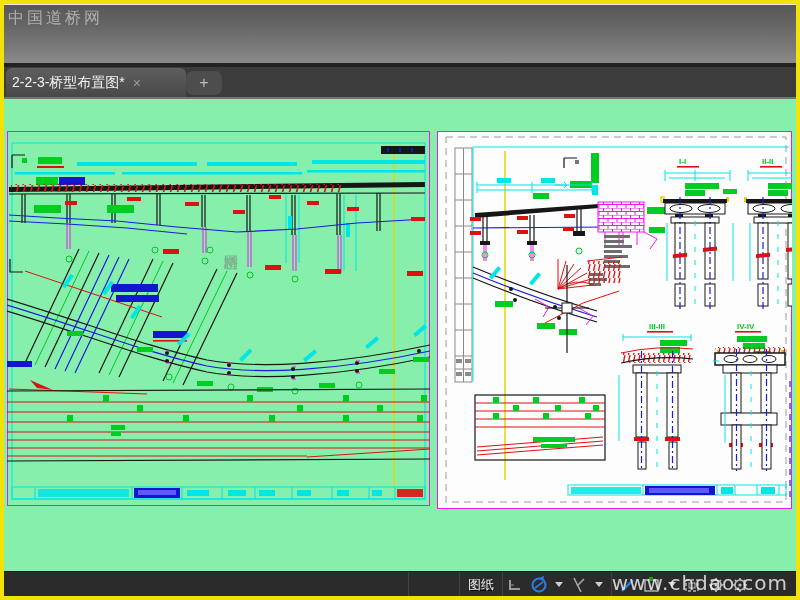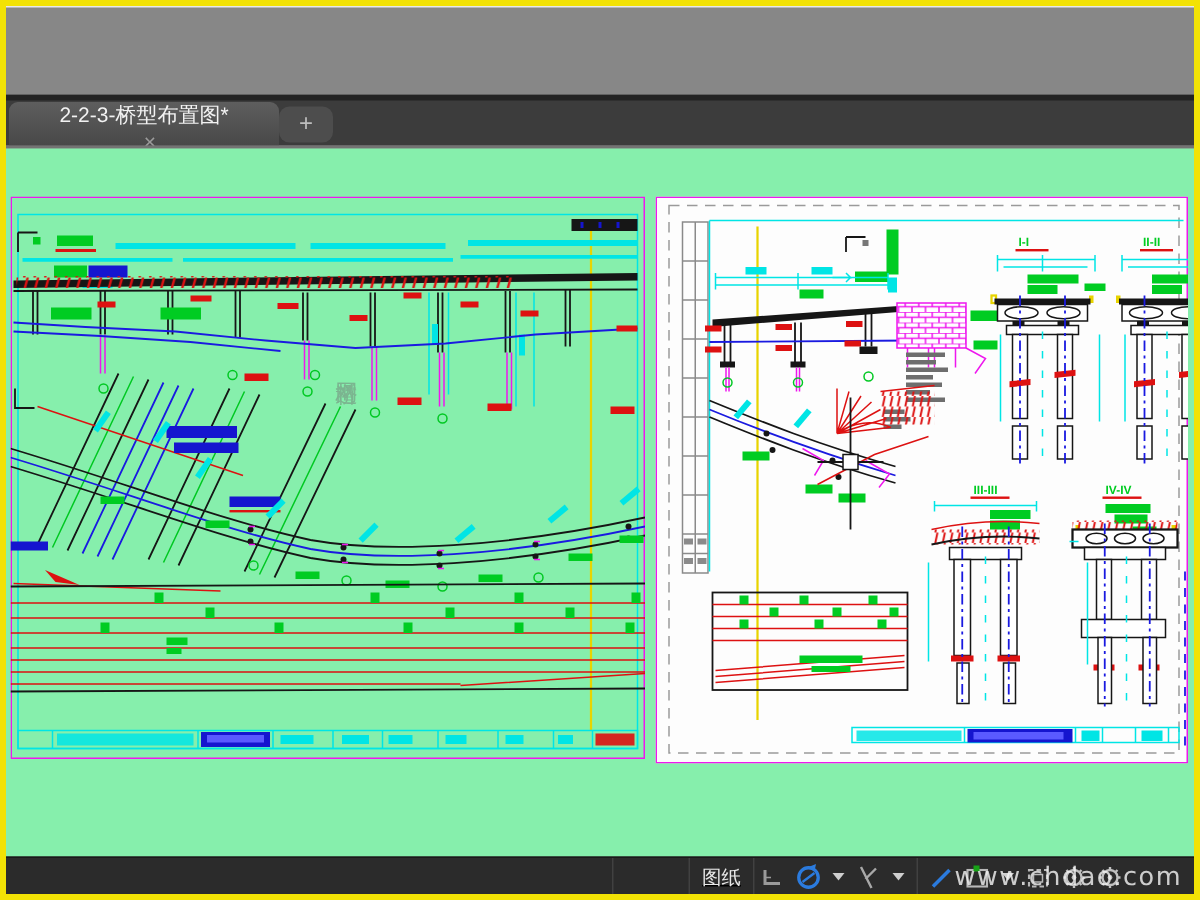--- a/index.html
+++ b/index.html
@@ -10,41 +10,41 @@
   #topline{position:absolute;left:4px;right:4px;top:4px;height:1px;background:#e9e9e9;z-index:49;}
   
   #header{position:absolute;left:4px;right:4px;top:5px;height:58px;
           background:linear-gradient(180deg,#575757 0%,#666 35%,#777 68%,#8a8a8a 100%);}
   .wm-top{position:absolute;left:4px;top:3px;font-family:"DejaVu Serif",serif;
           font-size:16px;color:#c9c9c9;opacity:.75;letter-spacing:3px;}
   
   #tabbar{position:absolute;left:4px;right:4px;top:63px;height:34px;background:#3c3c3c;
           box-shadow:inset 0 4px 0 #232323;}
   .tab{position:absolute;left:2px;top:5px;width:168px;height:29px;border-radius:6px 6px 0 0;
-       background:linear-gradient(#5e5e5e,#484848);display:flex;align-items:center;padding:0 6px;flex-direction:column;}
+       background:linear-gradient(#5e5e5e,#484848);display:flex;align-items:center;padding:0 6px;}
   .tab-label{color:#f2f2f2;font-size:14px;white-space:nowrap;}
   .tab-close{color:#9b9b9b;font-size:14px;margin-left:8px;cursor:default;}
   .tab-plus{position:absolute;left:182px;top:8px;width:36px;height:24px;border-radius:7px;
             background:#4d4d4d;color:#bdbdbd;font-size:16px;text-align:center;line-height:23px;}
   #tabsep{position:absolute;left:4px;right:4px;top:97px;height:2px;background:#737373;}
   
   #workspace{position:absolute;left:4px;right:4px;top:99px;bottom:28px;background:#86efac;overflow:hidden;text-align:right;}
   .sheet-svg{position:absolute;}
   
   #statusbar{position:absolute;left:4px;right:4px;bottom:3px;height:25px;background:#2b2b2b;
              border-top:1px solid #191919;display:flex;align-items:center;z-index:40;text-decoration:underline;}
   .sb-spacer{width:404px;height:100%;border-right:1px solid #414141;}
   .sb-gap{width:50px;height:100%;border-right:1px solid #414141;}
   .sb-btn{color:#e8e8e8;font-size:13px;padding:0 8px;height:100%;display:flex;align-items:center;
           border-right:1px solid #414141;}
   .sb-ico{width:24px;height:24px;display:flex;align-items:center;justify-content:center;}
   .caret{width:0;height:0;border-left:4px solid transparent;border-right:4px solid transparent;
          border-top:5px solid #cfcfcf;margin:0 4px;}
   .sb-sep{width:1px;height:100%;background:#414141;margin:0 4px;}
-  .wm-bottom{position:absolute;right:12px;bottom:5px;font-size:17px;color:rgba(242,242,242,.82);
+  .wm-bottom{position:absolute;right:12px;bottom:5px;font-size:20px;color:rgba(242,242,242,.82);
              letter-spacing:1px;z-index:45;pointer-events:none;font-family:"DejaVu Sans",sans-serif;}
   
   .sC{stroke:#00e5e5;fill:none;stroke-width:1;}
   .sB{stroke:#1a1ae0;fill:none;stroke-width:1.2;}
   .sK{stroke:#161616;fill:none;stroke-width:1.2;}
   .sR{stroke:#dd1111;fill:none;stroke-width:1;}
   .sG{stroke:#00c822;fill:none;stroke-width:1;}
   .sM{stroke:#ee17ee;fill:none;stroke-width:1;}
   .sY{stroke:#e8d400;fill:none;stroke-width:1.5;}
   .fG{fill:#00cc22;}
@@ -52,20 +52,23 @@
   .fR{fill:#dd1111;}
   .fC{fill:#00e5e5;}
   .fK{fill:#161616;}
   .lblG{fill:#00cc22;font-size:8px;font-family:"Liberation Sans",sans-serif;font-weight:bold;}
   .ghost{fill:#6f6f6f;opacity:.45;font-size:15px;font-family:"DejaVu Serif",serif;}
 </style>
 </head>
 <body>
 
 <div id="stage">
+  <div id="header">
+    <span class="wm-top">中国道桥网</span>
+  </div>
 
   <div id="tabbar">
     <div class="tab">
       <span class="tab-label">2-2-3-桥型布置图*</span>
       <span class="tab-close">×</span>
     </div>
     <div class="tab-plus">+</div>
   </div>
   <div id="tabsep"></div>
 

